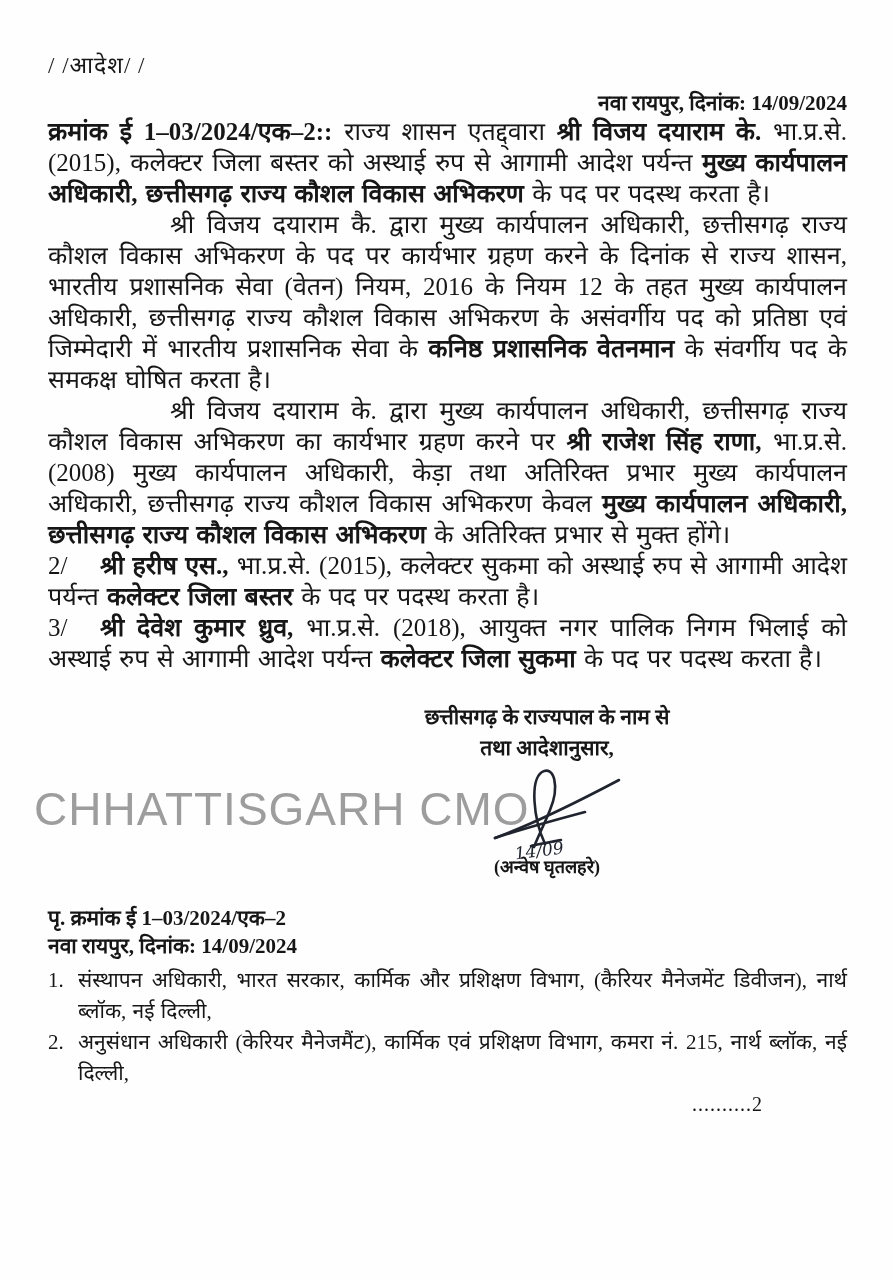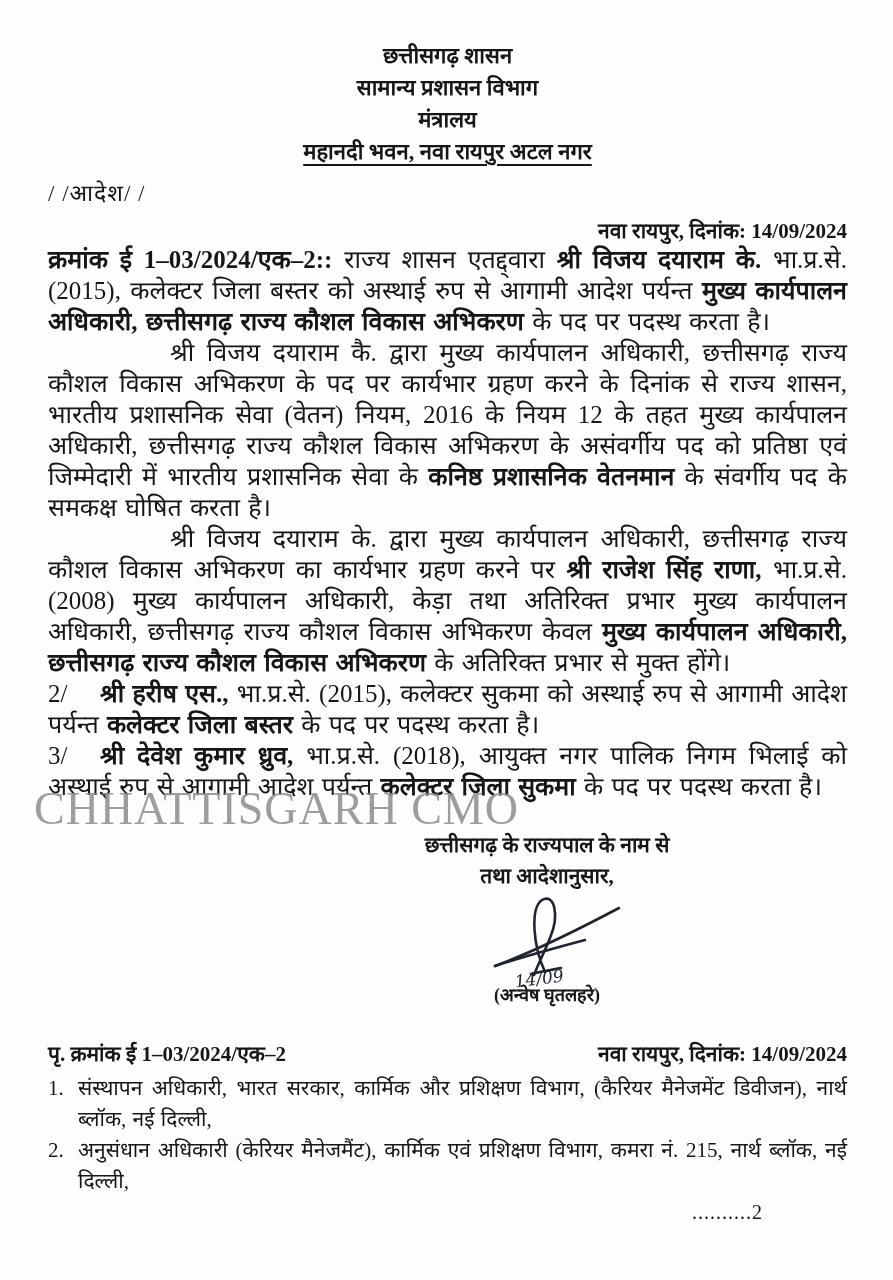--- a/index.html
+++ b/index.html
@@ -26,61 +26,55 @@
     font-size:25px;line-height:31px;margin:0;
     text-align:justify;word-spacing:2px;
   }
   .mt1{margin-top:10px;}
   .mt2{margin-top:15px;}
   .indent{text-indent:122px;}
   .item-num{display:inline-block;min-width:52px;}
   
   .watermark{
     position:absolute;left:34px;top:782px;
-    font-family:Liberation Serif, serif;
+    font-family:Liberation Sans, sans-serif;
     font-size:46px;color:rgba(140,140,140,0.85);
     letter-spacing:1px;white-space:nowrap;pointer-events:none;
   }
   
   .closing{
     width:500px;margin:28px 50px 8px auto;
     text-align:center;font-size:21px;line-height:31px;
   }
   .by-order{font-weight:700;}
   .sig-wrap{height:86px;margin-top:2px;position:relative;}
   .sig-wrap svg{position:absolute;left:170px;top:-6px;}
   .signer-name{font-weight:700;font-size:18px;}
   
   .ref-row{
     display:flex;justify-content:space-between;
-    font-weight:700;font-size:21px;margin-top:28px;
+    font-weight:700;font-size:21px;margin-top:20px;flex-direction:column;
   }
   .copy-label{
     font-weight:700;font-size:21px;margin-top:9px;
     text-decoration:underline;text-underline-offset:4px;text-decoration-thickness:2px;
     display:inline-block;
   }
   .copy-list{margin-top:6px;font-size:21px;line-height:31px;}
   .copy-item{display:flex;align-items:flex-start;}
   .copy-num{flex:0 0 30px;}
   .copy-text{flex:1;text-align:justify;word-spacing:1px;}
   .page-marker{text-align:right;padding-right:84px;font-size:20px;margin-top:4px;letter-spacing:1px;}
 </style>
 </head>
 <body>
 
 <div class="page">
   <div class="content">
 
-    <div class="hdr">
-      <div class="hdr-line">छत्तीसगढ़ शासन</div>
-      <div class="hdr-line">सामान्य प्रशासन विभाग</div>
-      <div class="hdr-line">मंत्रालय</div>
-      <div class="hdr-address">महानदी भवन, नवा रायपुर अटल नगर</div>
-    </div>
 
     <div class="order-title">/ /आदेश/ /</div>
     <div class="place-date">नवा रायपुर, दिनांक: 14/09/2024</div>
 
     <p class="body-para mt1"><span class="b">क्रमांक ई 1–03/2024/एक–2:: </span><span>राज्य शासन एतद्द्वारा </span><span class="b">श्री विजय दयाराम के.</span><span> भा.प्र.से. (2015), कलेक्टर जिला बस्तर को अस्थाई रुप से आगामी आदेश पर्यन्त </span><span class="b">मुख्य कार्यपालन अधिकारी, छत्तीसगढ़ राज्य कौशल विकास अभिकरण</span><span> के पद पर पदस्थ करता है।</span></p>
     <p class="body-para mt2 indent"><span>श्री विजय दयाराम कै. द्वारा मुख्य कार्यपालन अधिकारी, छत्तीसगढ़ राज्य कौशल विकास अभिकरण के पद पर कार्यभार ग्रहण करने के दिनांक से राज्य शासन, भारतीय प्रशासनिक सेवा (वेतन) नियम, 2016 के नियम 12 के तहत मुख्य कार्यपालन अधिकारी, छत्तीसगढ़ राज्य कौशल विकास अभिकरण के असंवर्गीय पद को प्रतिष्ठा एवं जिम्मेदारी में भारतीय प्रशासनिक सेवा के </span><span class="b">कनिष्ठ प्रशासनिक वेतनमान</span><span> के संवर्गीय पद के समकक्ष घोषित करता है।</span></p>
     <p class="body-para mt2 indent"><span>श्री विजय दयाराम के. द्वारा मुख्य कार्यपालन अधिकारी, छत्तीसगढ़ राज्य कौशल विकास अभिकरण का कार्यभार ग्रहण करने पर </span><span class="b">श्री राजेश सिंह राणा,</span><span> भा.प्र.से. (2008) मुख्य कार्यपालन अधिकारी, केड़ा तथा अतिरिक्त प्रभार मुख्य कार्यपालन अधिकारी, छत्तीसगढ़ राज्य कौशल विकास अभिकरण केवल </span><span class="b">मुख्य कार्यपालन अधिकारी, छत्तीसगढ़ राज्य कौशल विकास अभिकरण</span><span> के अतिरिक्त प्रभार से मुक्त होंगे।</span></p>
 
     <p class="body-para mt2"><span class="item-num">2/</span><span><span class="b">श्री हरीष एस.,</span><span> भा.प्र.से. (2015), कलेक्टर सुकमा को अस्थाई रुप से आगामी आदेश पर्यन्त </span><span class="b">कलेक्टर जिला बस्तर</span><span> के पद पर पदस्थ करता है।</span></span></p>
 

